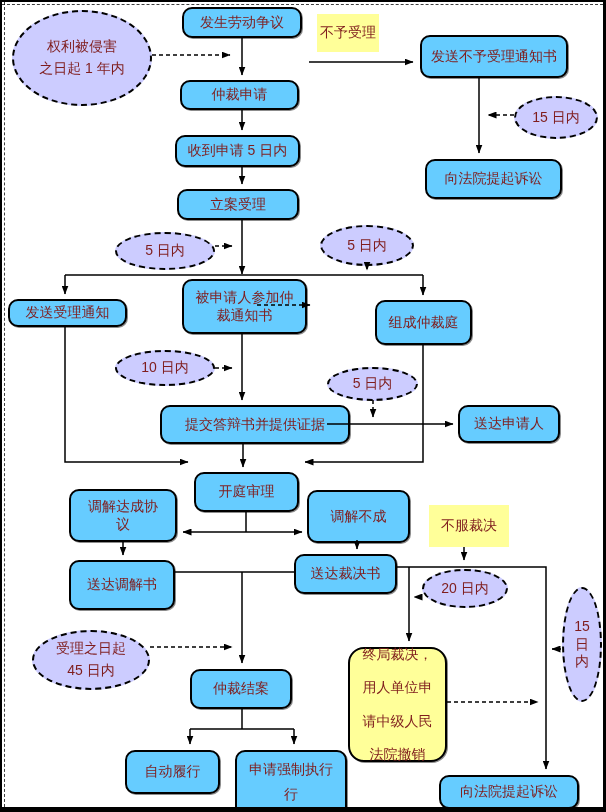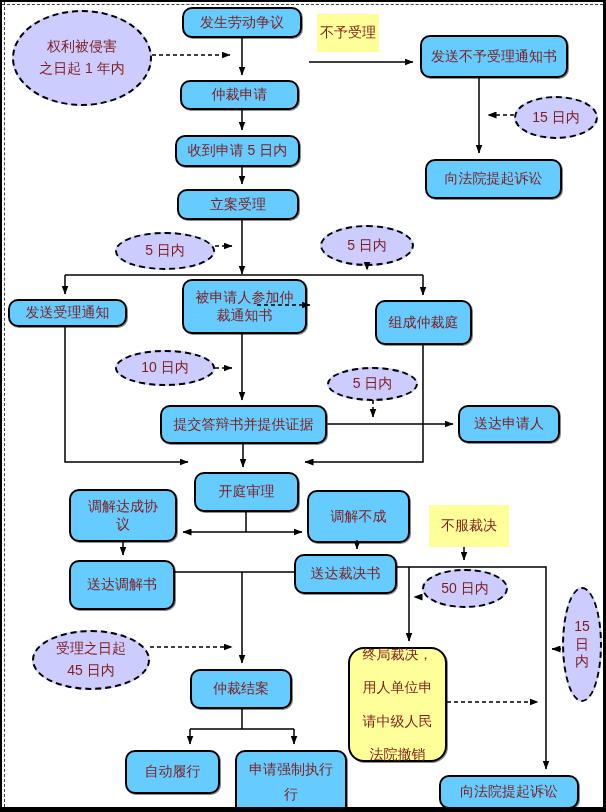--- a/index.html
+++ b/index.html
@@ -41,21 +41,21 @@
 
   <div class="node pbox" style="left:6px;top:297px;width:119px;height:28px">发送受理通知</div>
 
   <div class="node pbox" style="left:180px;top:277px;width:125px;height:55px">
     <div>被申请人参加仲</div>
     <div>裁通知书</div>
   </div>
 
   <div class="node pbox" style="left:373px;top:298px;width:97px;height:45px">组成仲裁庭</div>
 
-  <div class="node pbox" style="left:158px;top:403px;width:167px;height:39px">提交答辩书并提供证据</div>
+  <div class="node pbox" style="left:158px;top:403px;width:190px;height:39px">提交答辩书并提供证据</div>
 
   <div class="node pbox" style="left:456px;top:403px;width:102px;height:38px">送达申请人</div>
 
   <div class="node pbox" style="left:192px;top:470px;width:105px;height:40px">开庭审理</div>
 
   <div class="node pbox" style="left:67px;top:487px;width:108px;height:53px">
     <div>调解达成协</div>
     <div>议</div>
   </div>
 
@@ -105,21 +105,21 @@
 
   <div class="node ellipse" style="left:113px;top:348px;width:100px;height:36px">10 日内</div>
 
   <div class="node ellipse" style="left:325px;top:365px;width:91px;height:34px">5 日内</div>
 
   <div class="node ellipse line2" style="left:30px;top:628px;width:118px;height:60px">
     <div>受理之日起</div>
     <div>45 日内</div>
   </div>
 
-  <div class="node ellipse" style="left:420px;top:567px;width:86px;height:39px">50 日内</div>
+  <div class="node ellipse" style="left:420px;top:567px;width:86px;height:39px">20 日内</div>
 
   <div class="node ellipse" style="left:560px;top:585px;width:40px;height:115px">
     <div>15</div>
     <div>日</div>
     <div>内</div>
   </div>
 
   <svg class="overlay" width="606" height="812" viewBox="0 0 606 812" fill="none" stroke="#000" stroke-width="1.5">
     <defs>
       <marker id="arw" markerWidth="9" markerHeight="7" refX="8.5" refY="3.5" orient="auto" markerUnits="userSpaceOnUse">

